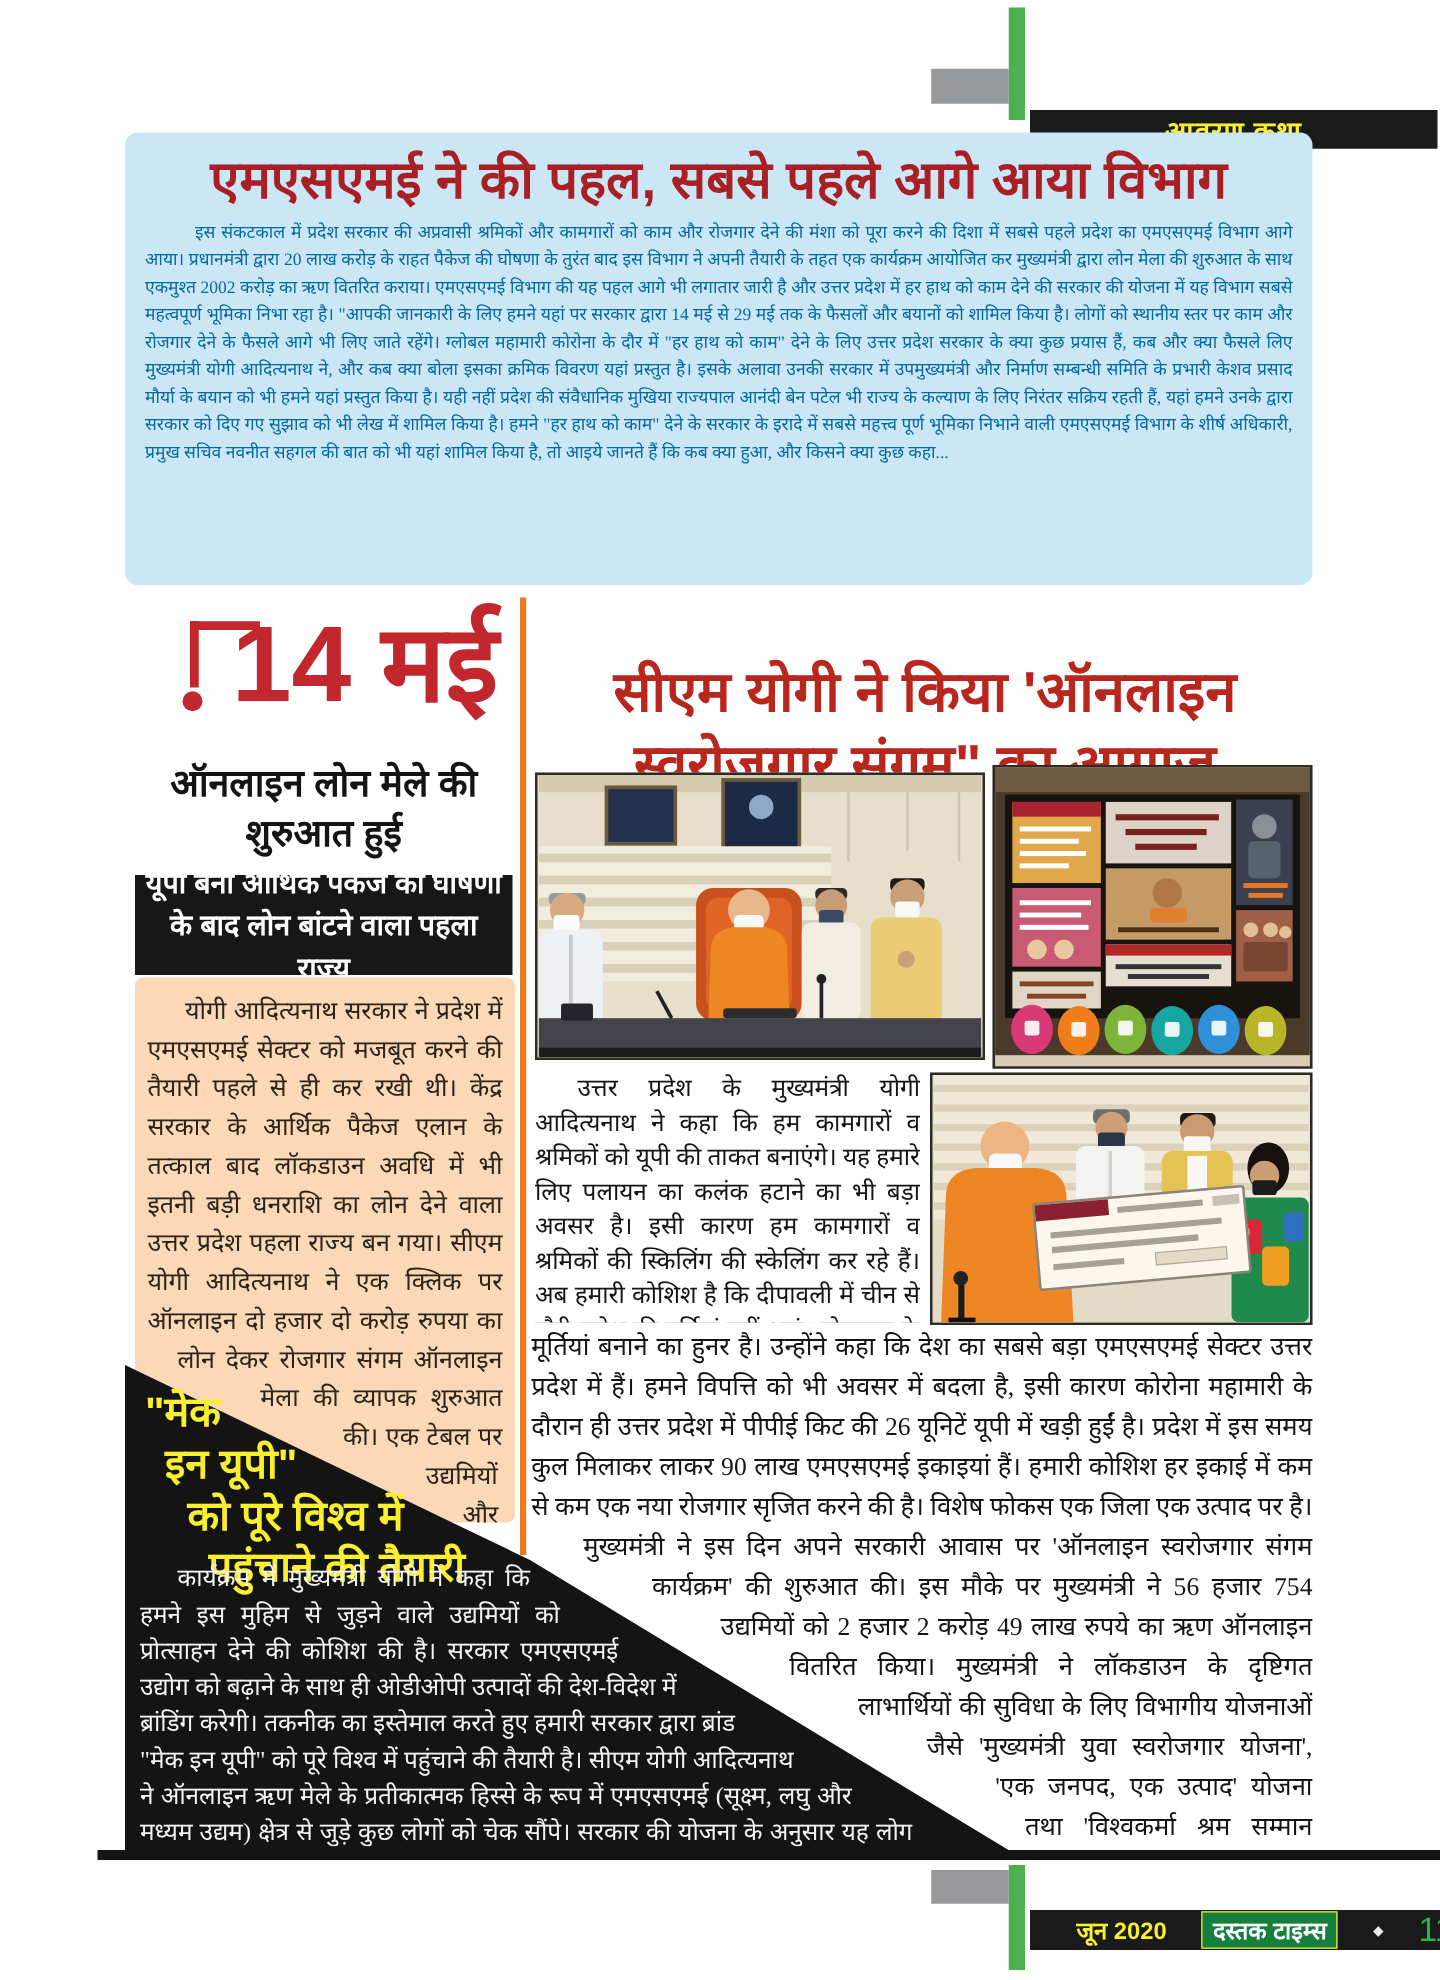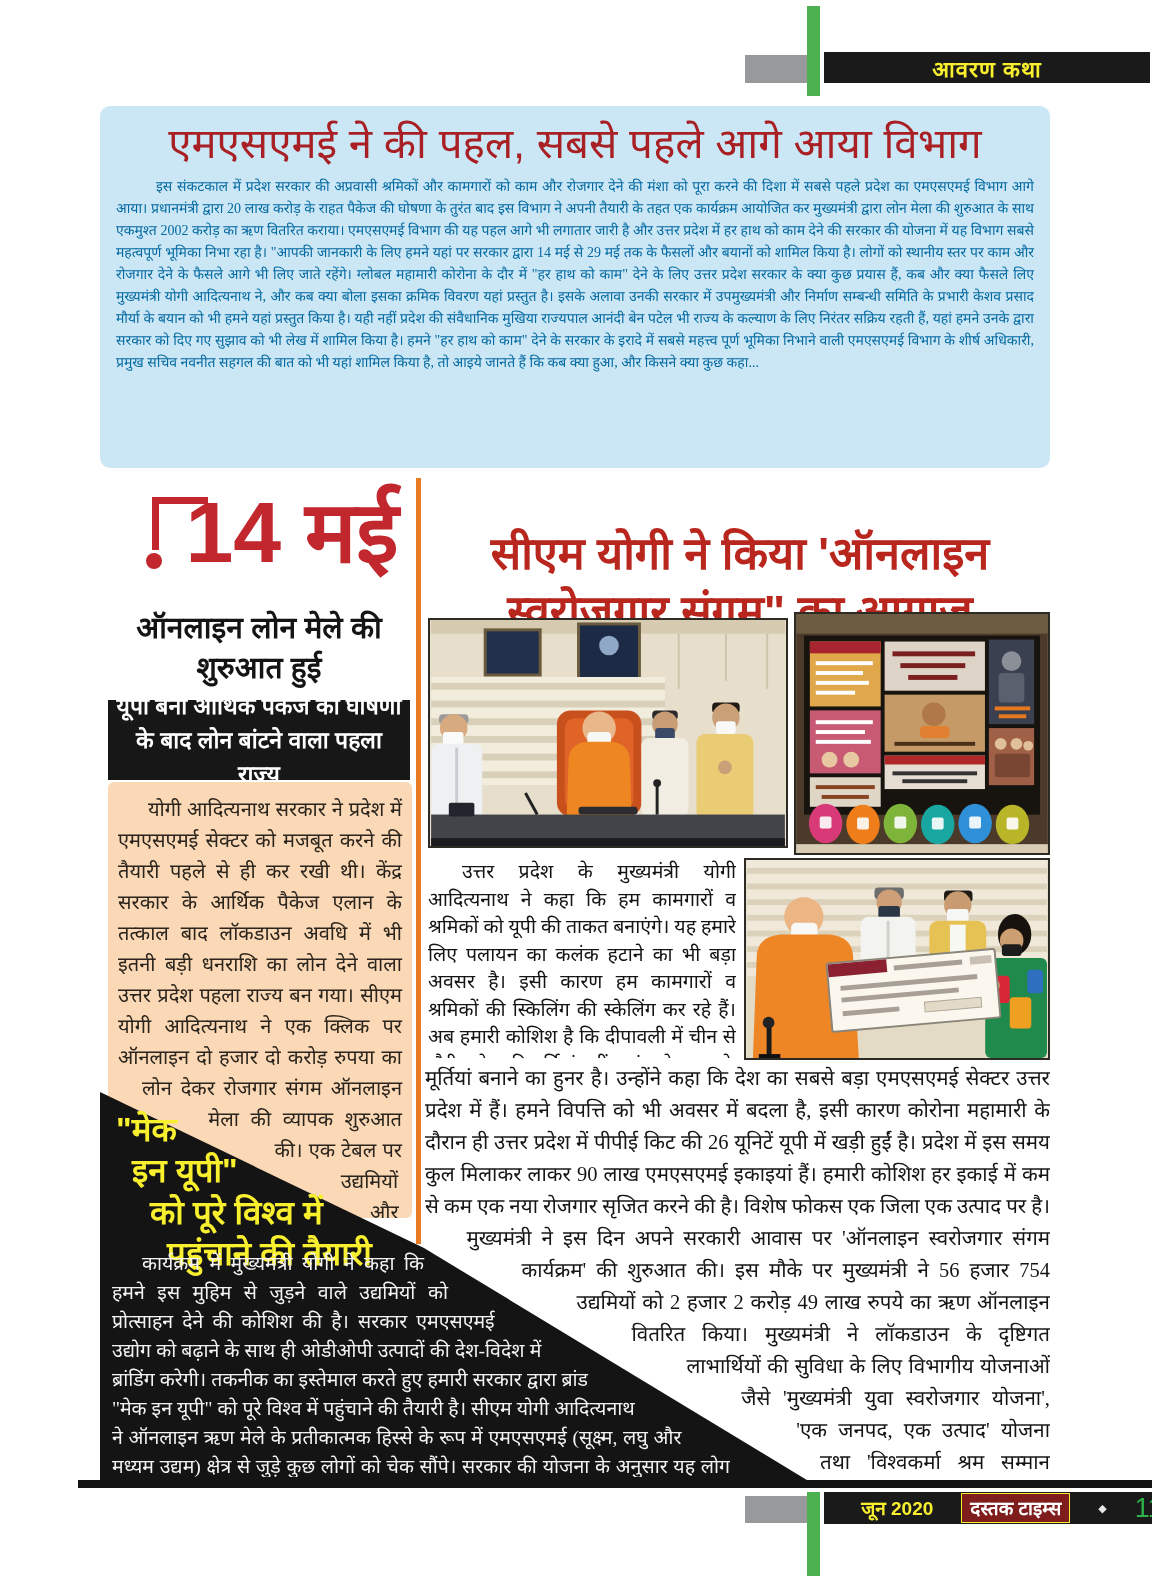--- a/index.html
+++ b/index.html
@@ -4,26 +4,26 @@
 <style>
   html,body{margin:0;padding:0;background:#ffffff;}
   .page{position:relative;width:1152px;height:1584px;background:#fff;overflow:hidden;
         font-family:"Liberation Serif", serif;}
   .abs{position:absolute;}
   .sans{font-family:"Liberation Sans", sans-serif;}
 
   
   .gray-block{background:#97999b;}
   .green-bar{background:#4db04f;}
-  .bar-black{background:#1a1a1a;display:flex;align-items:center;justify-content:center;}
+  .bar-black{background:#1a1a1a;display:flex;align-items:center;justify-content:center;margin-top:36px;}
   .section-label{color:#f8ef2e;font-weight:bold;font-size:22px;letter-spacing:1px;}
 
   
   .intro-box{background:#cbe7f5;border-radius:10px;}
-  .intro-headline{color:#a81f24;font-weight:normal;font-size:42px;text-align:center;line-height:52px;}
+  .intro-headline{color:#a81f24;font-weight:bold;font-size:42px;text-align:center;line-height:52px;}
   .intro-body{color:#0369a1;font-size:14px;line-height:22px;text-align:justify;text-indent:40px;}
 
   
   .date-label{color:#c1272d;font-weight:bold;font-size:86px;line-height:92px;white-space:nowrap;}
   .subhead{color:#141414;font-weight:bold;font-size:30px;line-height:40px;text-align:center;}
   .highlight-box{background:#171717;color:#ffffff;font-weight:bold;font-size:23px;line-height:34px;
                  text-align:center;display:flex;align-items:center;justify-content:center;padding:4px 6px;box-sizing:border-box;}
   .peach-box{background:#fbd9b6;border-radius:6px;}
   .peach-body{color:#2a241c;font-size:20px;line-height:31px;text-align:justify;text-indent:30px;}
   .peach-spacer{float:left;width:252px;height:430px;
@@ -45,21 +45,21 @@
   .right-body-bottom{color:#141414;font-size:20.5px;line-height:32px;text-align:justify;}
   .bottom-spacer{float:left;width:395px;height:414px;
                  shape-outside:polygon(0 184px,395px 414px,0 414px);shape-margin:14px;}
 
   .photo{border:2px solid #2e2a24;box-sizing:border-box;background:#e7dfcc;}
   .photo svg{display:block;width:100%;height:100%;}
 
   
   .footer-rule{background:#141414;}
   .issue-date{color:#f8ef2e;font-weight:bold;font-size:19px;}
-  .magazine-logo{background:#7f1d1d;color:#ffffff;font-weight:bold;font-size:19px;
+  .magazine-logo{background:#15803d;color:#ffffff;font-weight:bold;font-size:19px;
                  padding:1px 8px;border:1px solid #f8ef2e;}
   .separator{color:#e9e9e9;font-size:11px;}
   .page-number{color:#2db34a;font-weight:normal;font-size:27px;}
 
   .bracket-bar{background:#c1272d;}
   .bracket-dot{background:#c1272d;border-radius:50%;}
 </style>
 </head>
 <body>
 

